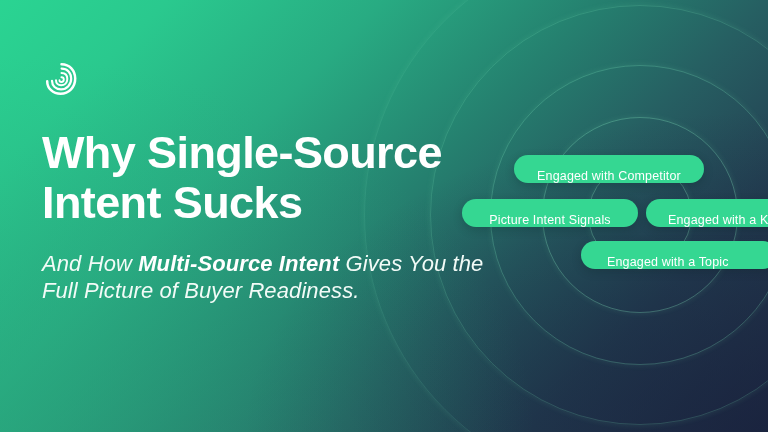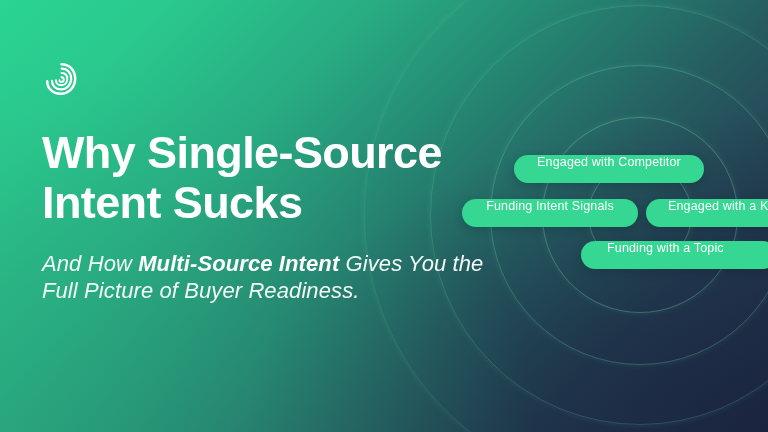--- a/index.html
+++ b/index.html
@@ -90,21 +90,21 @@
     font-style:italic;
     font-weight:400;
     letter-spacing:0.1px;
   }
   .subhead b { font-weight:700; font-style:italic; color:#ffffff; }
 
   
   .pill {
     position:absolute;
     display:flex;
-    align-items:flex-start;
+    align-items:flex-end;
     justify-content:center;
     background:#35d792;
     color:#ffffff;
     border-radius:999px;
     font-size:12.5px;
     font-weight:400;
     letter-spacing:0.15px;
     white-space:nowrap;
     box-shadow:0 3px 10px rgba(8,30,30,0.22);
   }
@@ -141,22 +141,22 @@
 
   <div class="copy">
     <div class="headline">Why Single-Source Intent Sucks</div>
     <div class="subhead"><span>And How </span><b>Multi-Source Intent</b><span> Gives You the Full Picture of Buyer Readiness.</span></div>
   </div>
 
   <div class="pill pill-1">
       <span>Engaged with Competitor</span>
     </div>
   <div class="pill pill-2">
-      <span>Funding Intent Signals</span>
+      <span>Picture Intent Signals</span>
     </div>
   <div class="pill pill-3">
       <span>Engaged with a Ke</span>
     </div>
   <div class="pill pill-4">
-      <span>Funding with a Topic</span>
+      <span>Engaged with a Topic</span>
     </div>
 
 </div>
 
 </body></html>

